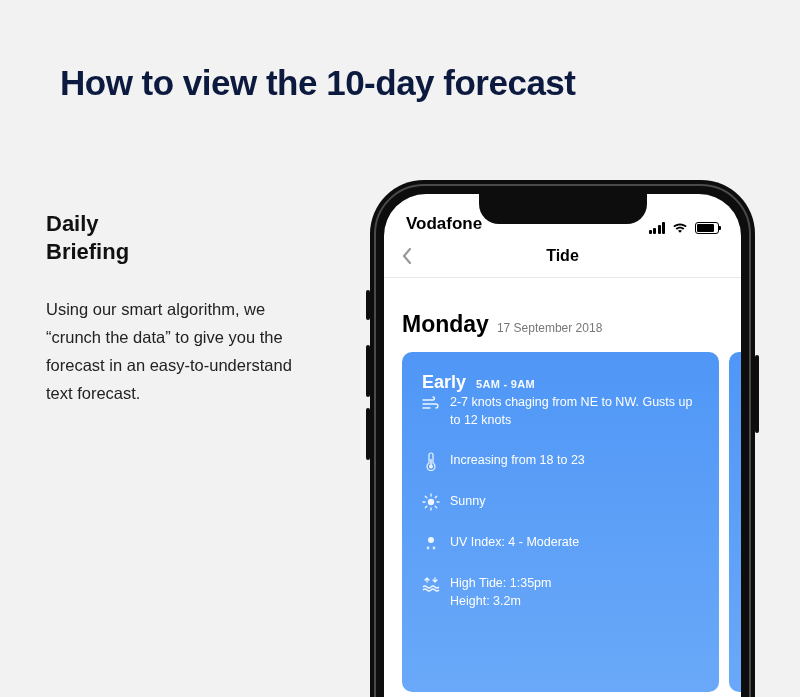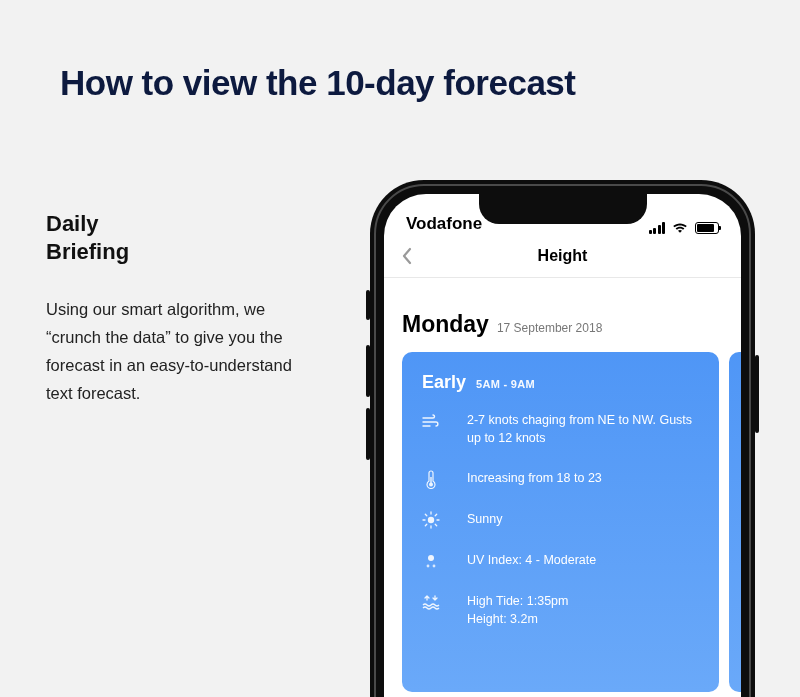--- a/index.html
+++ b/index.html
@@ -138,25 +138,25 @@
     color:#fff;
     min-height:340px;
   }
   .peek-card {
     flex: 0 0 12px;
     background: linear-gradient(180deg, #4f96f6 0%, #6aa9f9 100%);
     border-radius: 10px 0 0 10px;
     min-height:340px;
     margin-right:-18px;
   }
-  .card-header { display:flex; align-items:baseline; gap:10px; margin-bottom:18px; }
+  .card-header { display:flex; align-items:baseline; gap:10px; }
   .period-name { font-size:18px; font-weight:700; }
   .period-time { font-size:11px; font-weight:700; letter-spacing:0.3px; opacity:0.95; }
 
-  .metric { display:flex; gap:27px; margin-bottom:22px; align-items:flex-start; }
+  .metric { display:flex; gap:10px; margin-bottom:22px; align-items:flex-start; }
   .metric-icon { width:18px; flex:0 0 18px; height:18px; opacity:0.9; display:flex; align-items:center; justify-content:center; margin-top:1px;}
   .metric-text { font-size:12.5px; line-height:1.45; font-weight:500; }
   .metric-sub { white-space:pre-line; }
 </style>
 </head>
 <body>
 
 <h1 class="page-title">How to view the 10-day forecast</h1>
 
 <div class="left-block">
@@ -195,21 +195,21 @@
             </div>
         </div>
       </div>
 
       <div class="nav-bar">
         <div class="nav-back">
           <svg width="12" height="18" viewBox="0 0 12 18">
               <path d="M9 2 L3 9 L9 16" stroke="#9a9a9a" stroke-width="2.2" fill="none" stroke-linecap="round" stroke-linejoin="round"></path>
             </svg>
         </div>
-        <div class="nav-title">Height</div>
+        <div class="nav-title">Tide</div>
       </div>
 
       <div class="content">
         <div class="day-row">
           <span class="day-name">Monday</span>
           <span class="day-date">17 September 2018</span>
         </div>
 
         <div class="cards-row">
           <div class="forecast-card">

